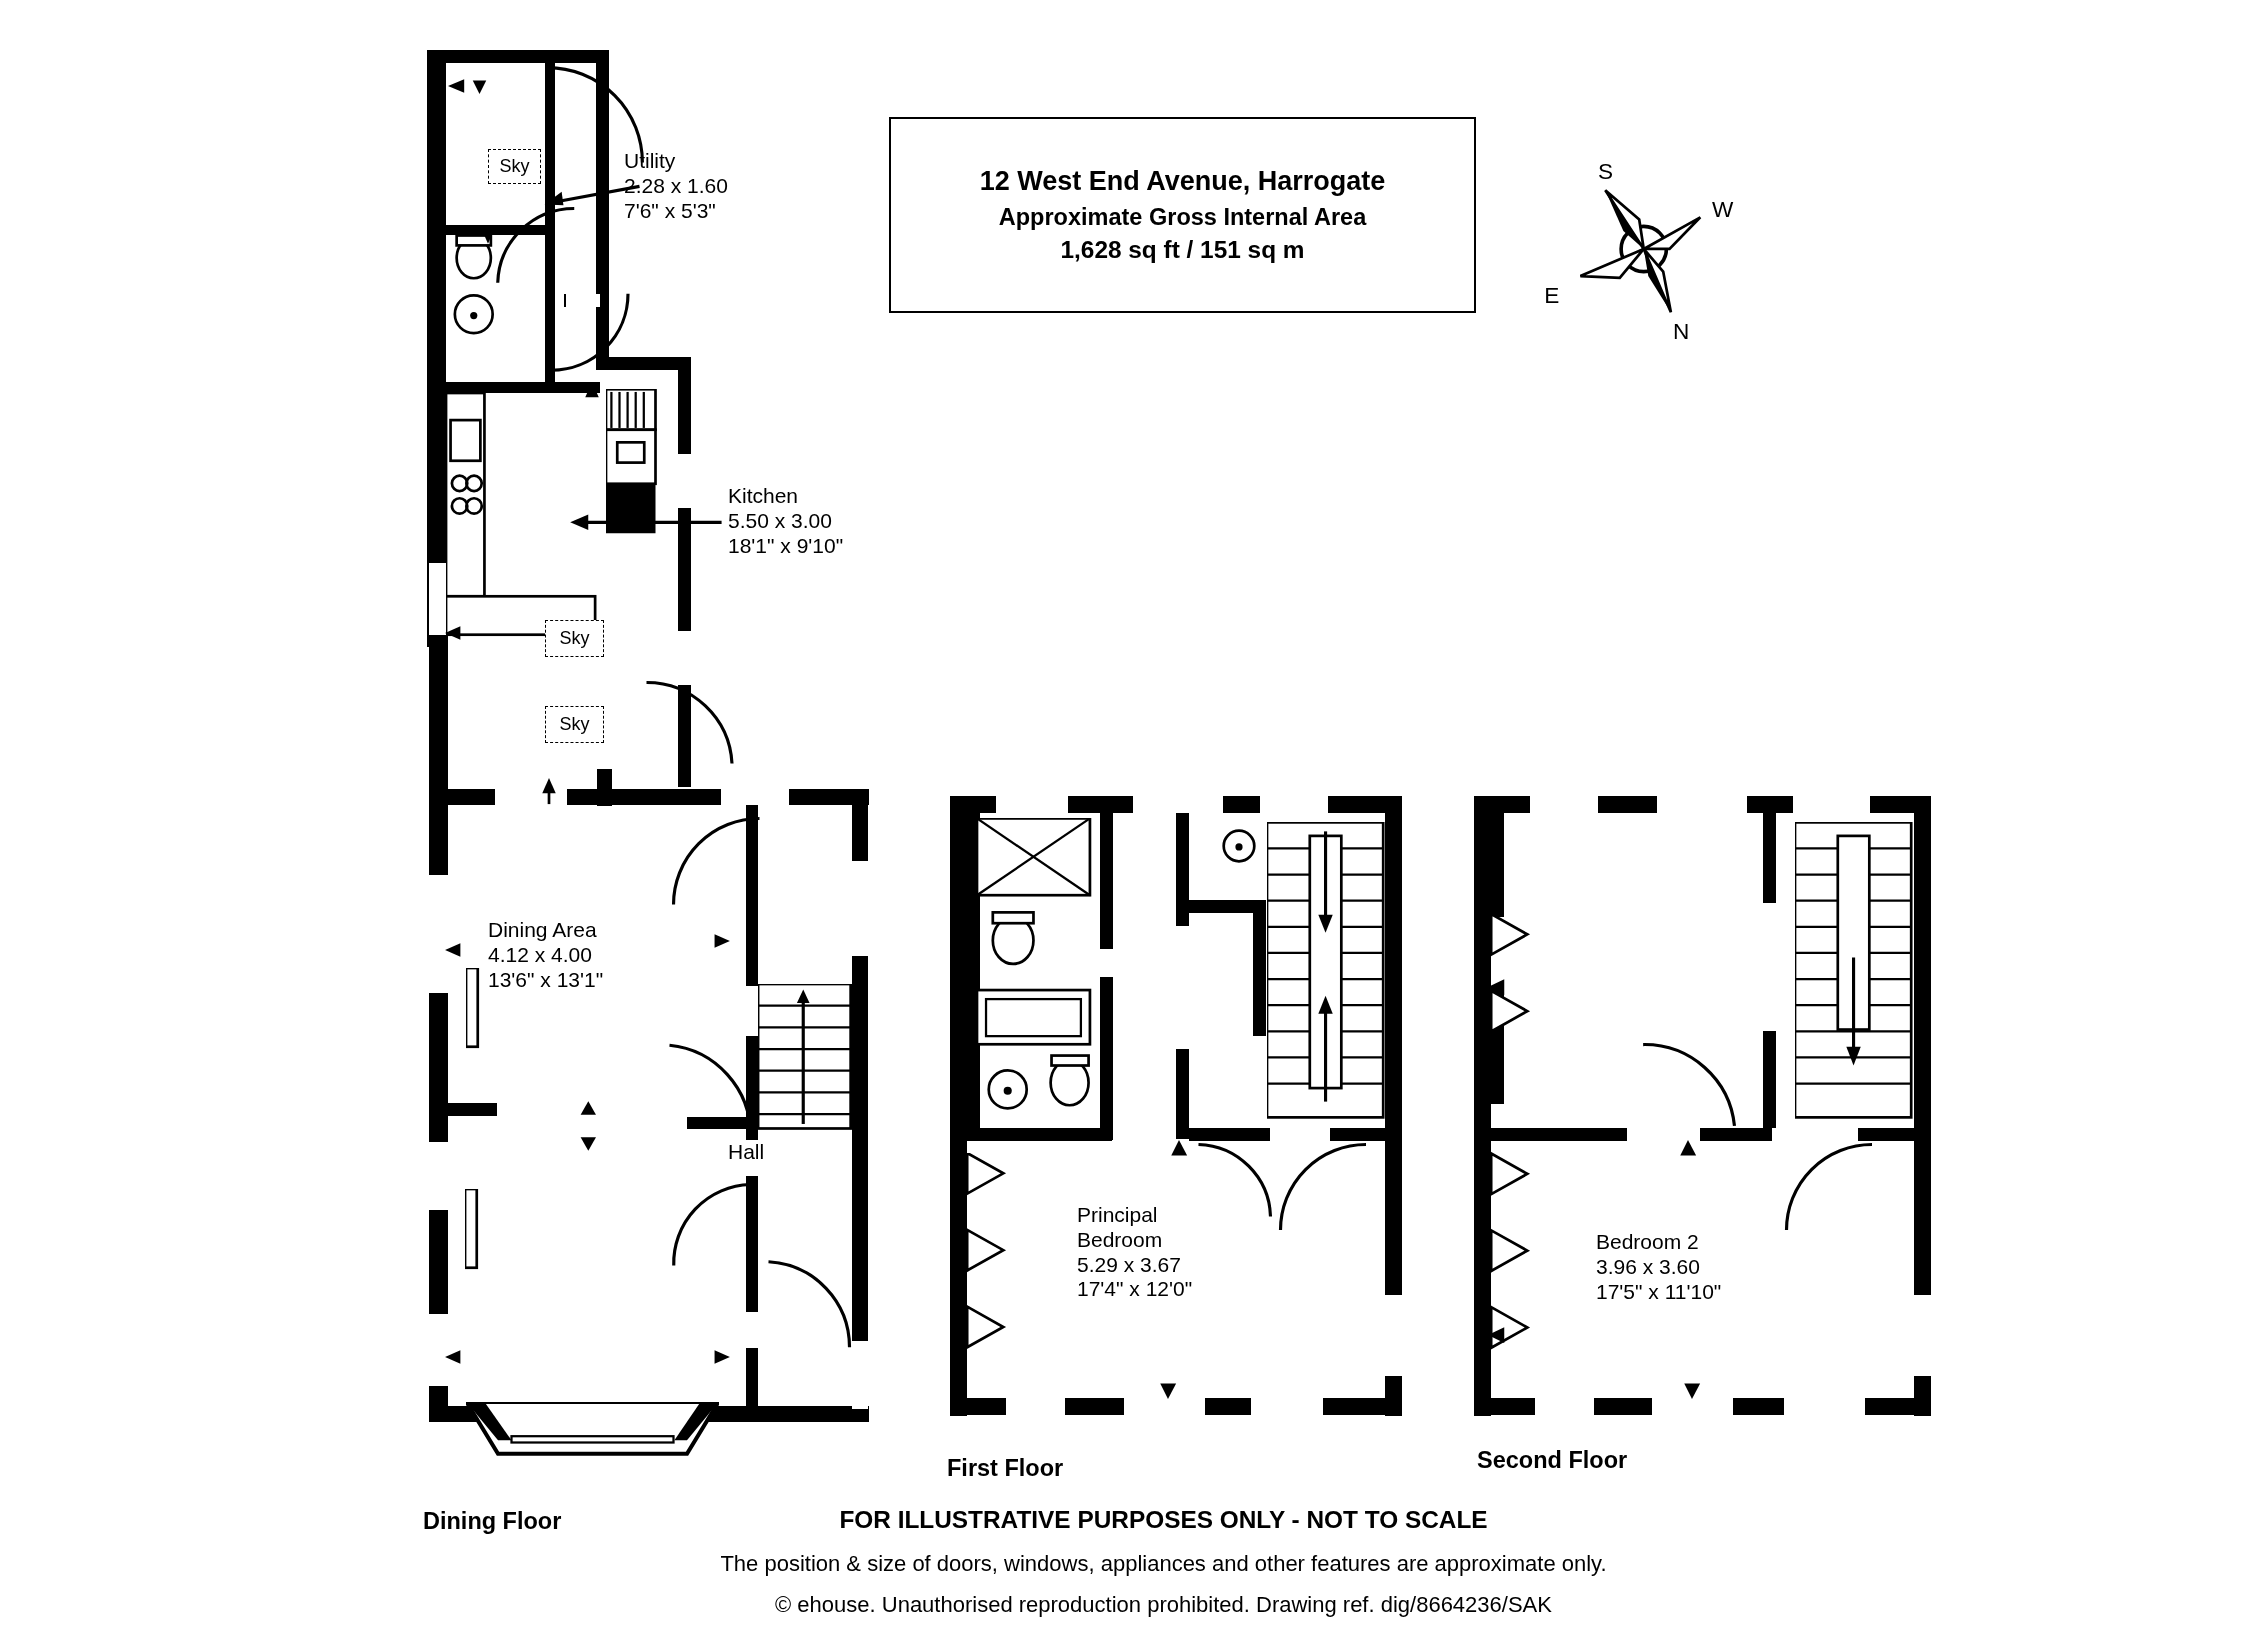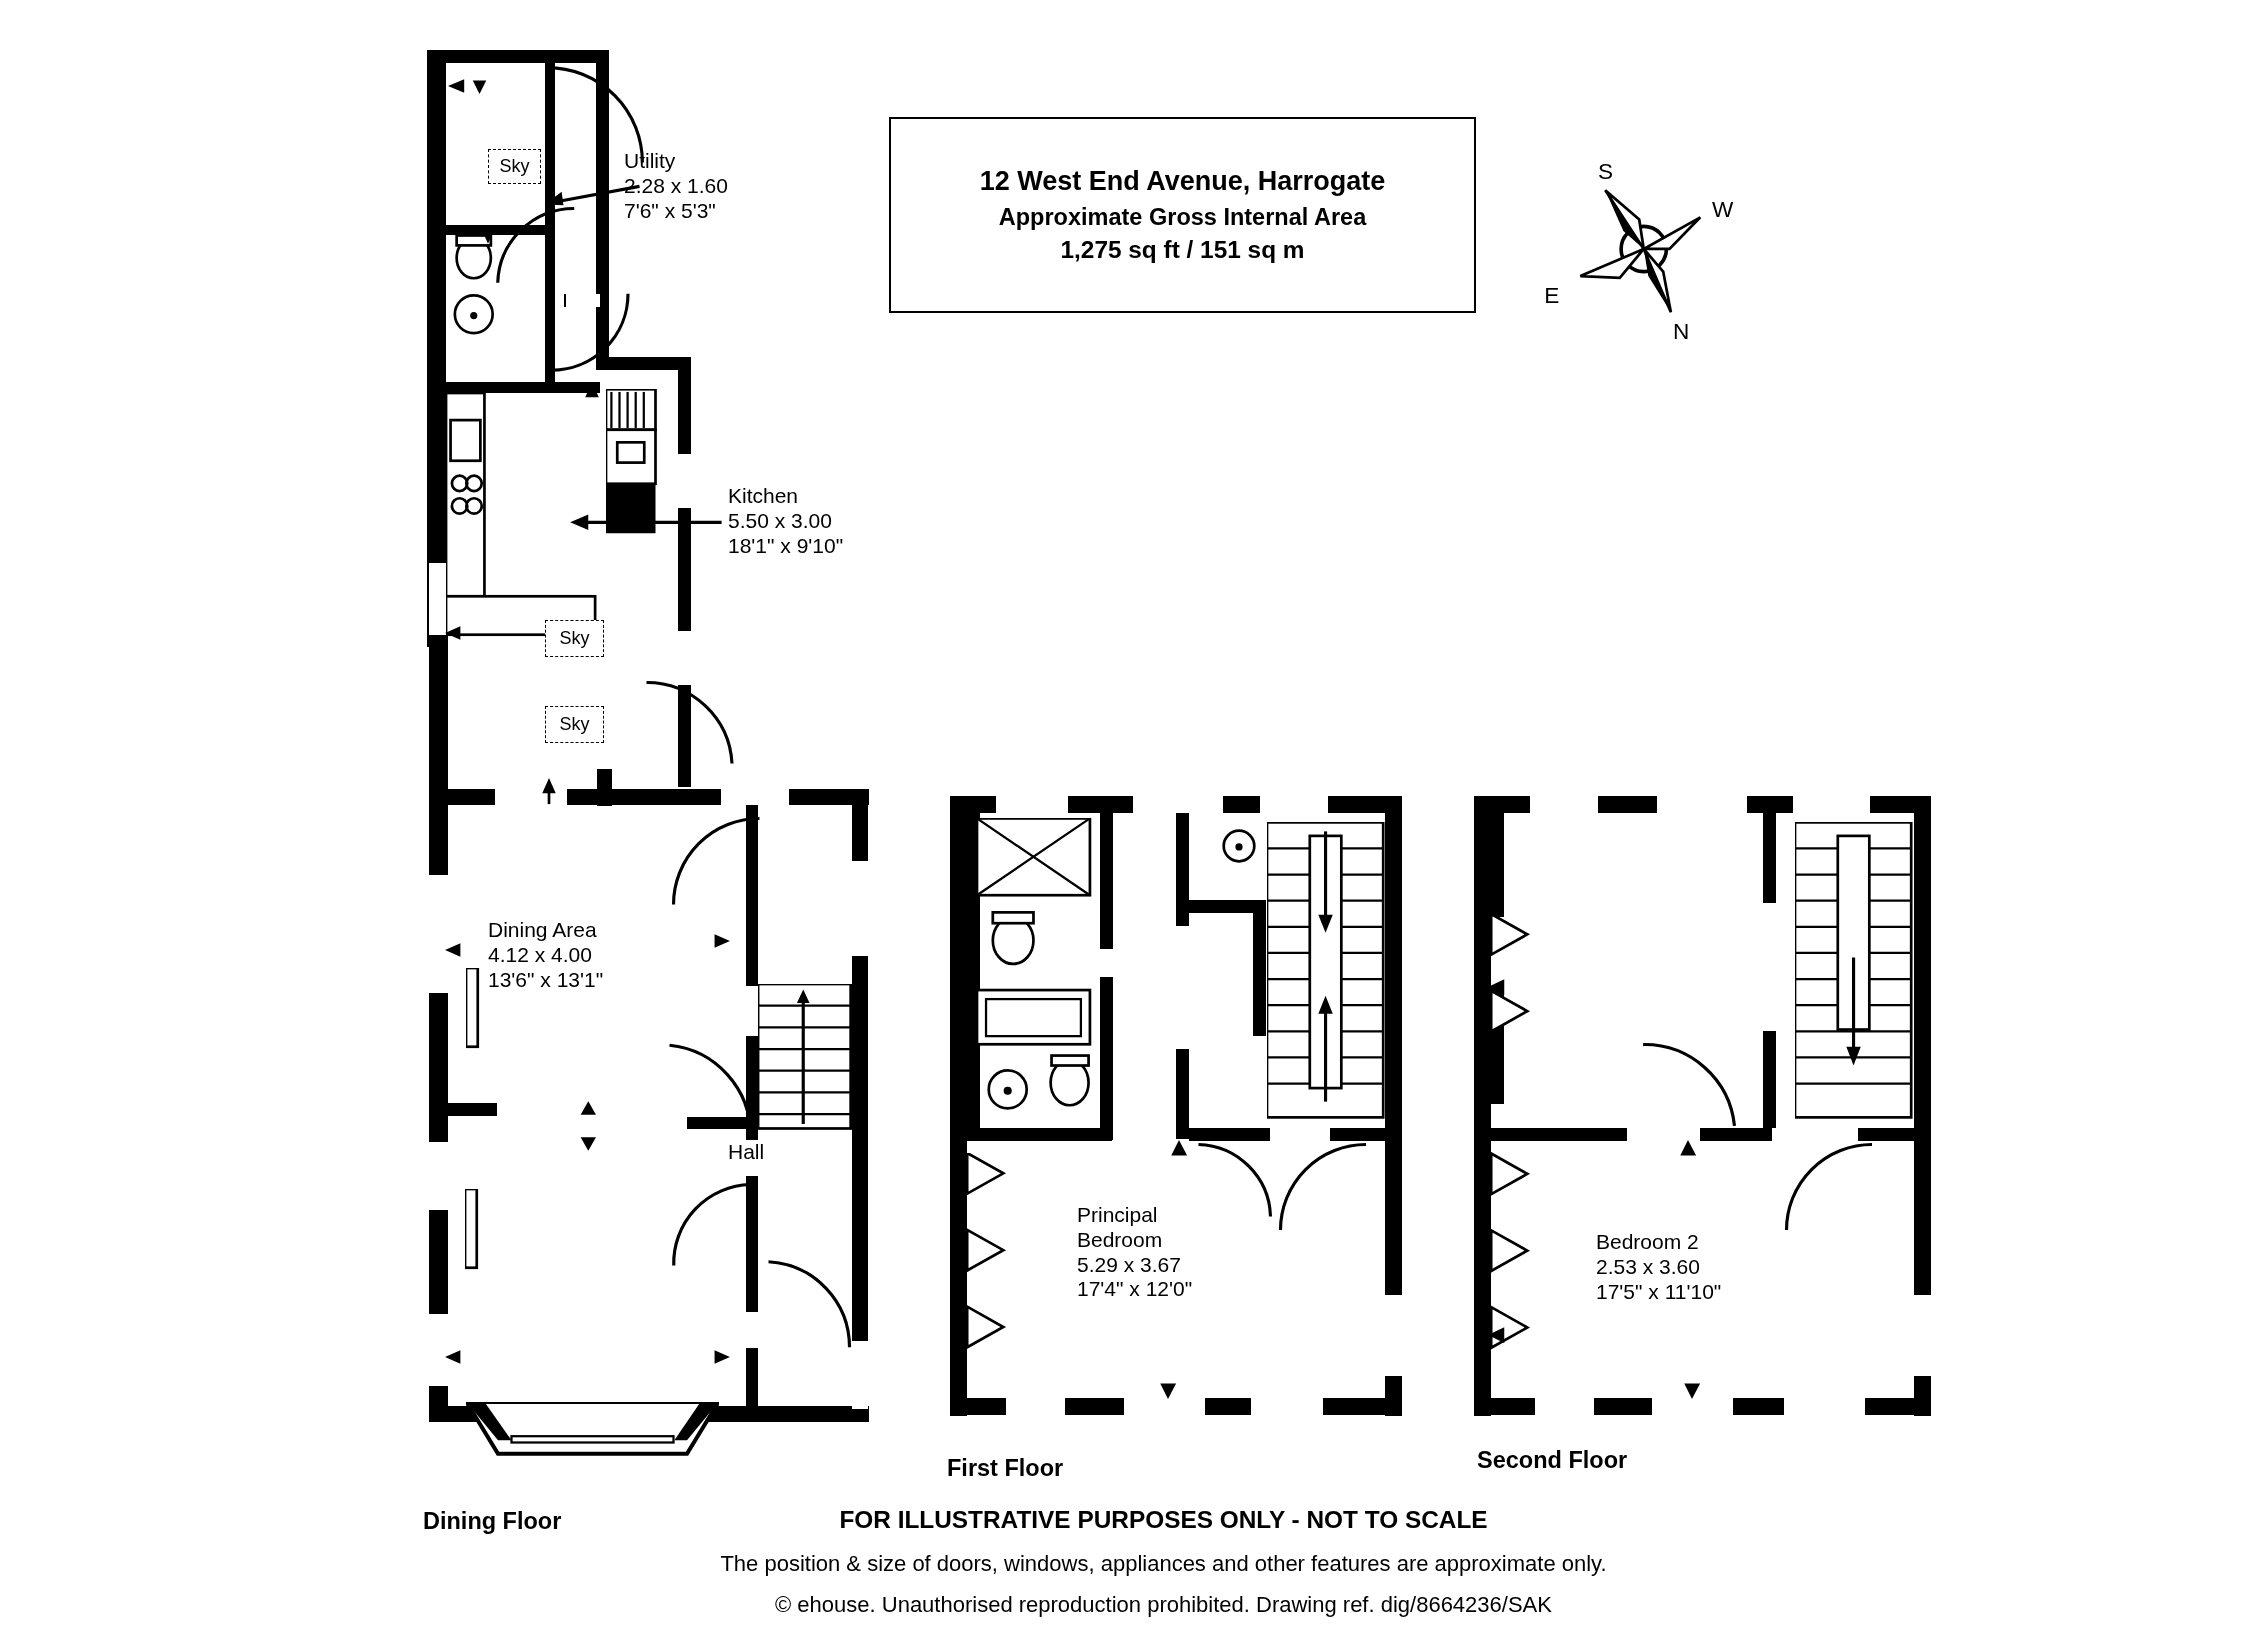--- a/index.html
+++ b/index.html
@@ -225,21 +225,21 @@
   </svg>
 <div class="lbl name" style="left:728px;top:484px;width:199px;text-align:left;">
   <div>Kitchen</div>
   <div>5.50 x 3.00</div>
   <div>18'1" x 9'10"</div>
 </div>
 
 <div class="title-box" style="left:889px;top:117px;width:583px;height:192px;">
   <div style="font-size:27px;margin-bottom:7.2px;">12 West End Avenue, Harrogate</div>
   <div style="font-size:23.5px;margin-bottom:4.5px;">Approximate Gross Internal Area</div>
-  <div style="font-size:24.4px;">1,275 sq ft / 151 sq m</div>
+  <div style="font-size:24.4px;">1,628 sq ft / 151 sq m</div>
 </div>
 
 <div class="abs" style="left:1551px;top:163px;width:190px;height:181px;">
   <svg width="190" height="181" viewBox="0 0 420 400">
     <circle cx="205" cy="190" r="50" fill="#fff" stroke="#000" stroke-width="8"></circle>
     <polygon points="205,190 120,60 160,150" fill="#000"></polygon>
     <polygon points="205,190 120,60 195,125" fill="#fff" stroke="#000" stroke-width="6"></polygon>
     <polygon points="205,190 330,120 255,165" fill="#000"></polygon>
     <polygon points="205,190 330,120 262,190" fill="#fff" stroke="#000" stroke-width="6"></polygon>
     <polygon points="205,190 65,250 150,225" fill="#000"></polygon>
@@ -410,21 +410,21 @@
     </svg>
   <svg class="abs" style="left:213px;top:344px;" width="20.4" height="20.4" viewBox="0 0 45 45">
       <polygon points="22,0 5,34 40,34" fill="#000"></polygon>
     </svg>
   <svg class="abs" style="left:217px;top:583px;" width="20.4" height="20.4" viewBox="0 0 45 45">
       <polygon points="22,44 5,10 40,10" fill="#000"></polygon>
     </svg>
 
   <div class="lbl name" style="left:131px;top:434px;width:226px;">
     <div>Bedroom 2</div>
-    <div>2.53 x 3.60</div>
+    <div>3.96 x 3.60</div>
     <div>17'5" x 11'10"</div>
   </div>
 </div>
 
 <div class="fl-title" style="left:423px;top:1508px;">Dining Floor</div>
 <div class="fl-title" style="left:947px;top:1447px;margin-top:8px;">First Floor</div>
 <div class="fl-title" style="left:1477px;top:1447px;">Second Floor</div>
 
 <div class="foot" style="left:0;top:1506px;font-size:24.4px;font-weight:bold;">FOR ILLUSTRATIVE PURPOSES ONLY - NOT TO SCALE</div>
 <div class="foot" style="left:0;top:1551px;font-size:22px;">The position &amp; size of doors, windows, appliances and other features are approximate only.</div>

